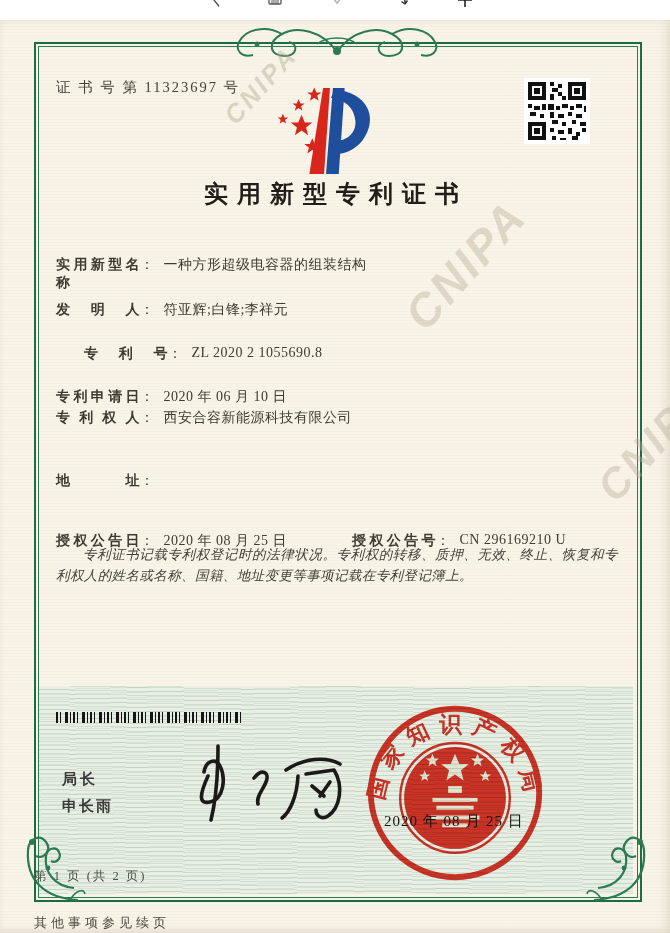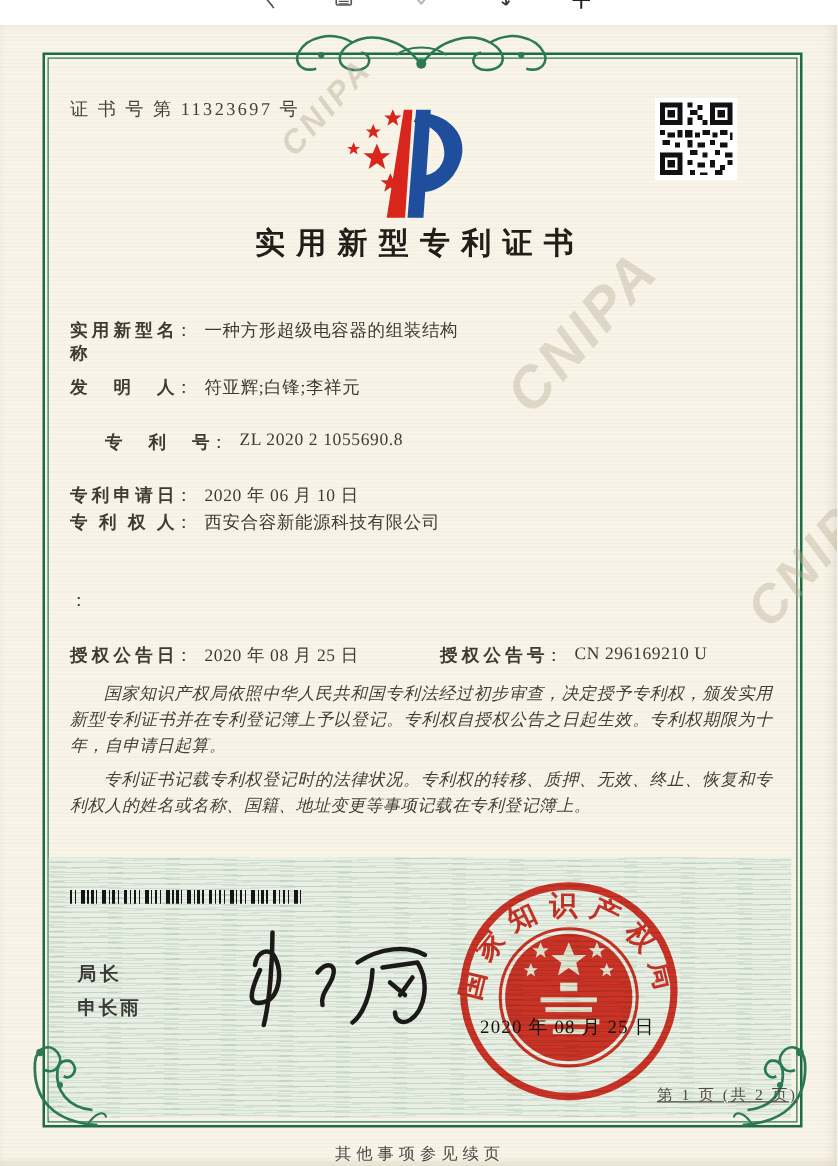--- a/index.html
+++ b/index.html
@@ -39,41 +39,41 @@
 
   .row{position:absolute;left:56px;display:flex;font-size:14px;color:#3f3b33;z-index:3;letter-spacing:.5px;}
   .lbl{display:inline-block;width:84px;text-align:justify;text-align-last:justify;text-justify:inter-character;flex:none;font-weight:bold;}
   .colon{flex:none;margin-right:9px;}
   .val{white-space:nowrap;}
   .addr-val{white-space:normal;width:452px;line-height:21px;}
 
   .row-name{top:236px;} .row-inv{top:281px;} .row-pno{top:325px;margin-left:28px;}
   .row-fdate{top:368px;} .row-owner{top:389px;} .row-addr{top:452px;} .row-grant{top:496px;}
   .grant-group2{position:absolute;left:296px;top:0;display:flex;}
-  .row-grant .g1{display:flex;position:relative;width:540px;}
+  .row-grant .g1{display:flex;position:relative;width:540px;margin-top:16px;}
 
   .paras{position:absolute;left:56px;top:524px;width:562px;z-index:3;
          font-size:13.5px;line-height:21px;color:#41403a;font-style:italic;letter-spacing:.4px;}
   .paras p{margin:0 0 6px 0;text-indent:2em;text-align:justify;}
 
   .barcode{position:absolute;left:56px;top:692px;width:186px;height:11px;z-index:3;
       background-image:repeating-linear-gradient(90deg,
         #151515 0 2px, transparent 2px 4px, #151515 4px 5px, transparent 5px 9px,
         #151515 9px 12px, transparent 12px 14px, #151515 14px 15px, transparent 15px 17px);}
 
   .signer-title{position:absolute;left:62px;top:750px;font-size:15px;font-weight:bold;color:#3a3a38;z-index:3;letter-spacing:3px;}
   .signer-name{position:absolute;left:62px;top:777px;font-size:15px;font-weight:bold;color:#3a3a38;z-index:3;letter-spacing:2px;}
   .signature{position:absolute;left:178px;top:718px;z-index:4;}
 
   .seal{position:absolute;left:362px;top:680px;z-index:3;opacity:.92;mix-blend-mode:multiply;}
   .seal-date{position:absolute;left:384px;top:792px;font-size:15px;color:#14110e;z-index:4;letter-spacing:1px;}
 
-  .page-info{position:absolute;left:34px;top:848px;width:604px;text-align:right;
-             font-size:12.5px;color:#4d4b43;z-index:3;letter-spacing:2px;text-decoration:underline;}
-  .cont-note{position:absolute;left:34px;top:894px;width:604px;text-align:center;
+  .page-info{position:absolute;left:34px;top:848px;width:604px;text-align:left;
+             font-size:12.5px;color:#4d4b43;z-index:3;letter-spacing:2px;}
+  .cont-note{position:absolute;left:34px;top:894px;width:604px;
              font-size:13px;color:#4c4a42;z-index:3;letter-spacing:4px;}
 
   .orn{position:absolute;z-index:2;}
 </style>
 </head>
 <body>
 
 <div class="screen">
 
   <div class="toolbar">
@@ -221,37 +221,37 @@
       <span class="lbl">专利申请日</span>
         <span class="colon">：</span>
       <span class="val">2020 年 06 月 10 日</span>
     </div>
     <div class="row row-owner">
       <span class="lbl">专利权人</span>
         <span class="colon">：</span>
       <span class="val">西安合容新能源科技有限公司</span>
     </div>
     <div class="row row-addr">
+      <span class="lbl">地址</span>
         <span class="colon">：</span>
     </div>
     <div class="row row-grant">
       <div class="g1">
         <span class="lbl">授权公告日</span>
           <span class="colon">：</span>
         <span class="val">2020 年 08 月 25 日</span>
         <div class="grant-group2">
           <span class="lbl">授权公告号</span>
             <span class="colon">：</span>
           <span class="val">CN 296169210 U</span>
         </div>
       </div>
     </div>
 
     <div class="paras">
-      <p>国家知识产权局依照中华人民共和国专利法经过初步审查，决定授予专利权，颁发实用新型专利证书并在专利登记簿上予以登记。专利权自授权公告之日起生效。专利权期限为十年，自申请日起算。</p>
       <p>专利证书记载专利权登记时的法律状况。专利权的转移、质押、无效、终止、恢复和专利权人的姓名或名称、国籍、地址变更等事项记载在专利登记簿上。</p>
     </div>
 
     <div class="barcode"></div>
 
     <div class="signer-title">局长</div>
     <div class="signer-name">申长雨</div>
 
     <svg class="signature" width="172" height="88" viewBox="0 0 172 88">
       <g stroke="#1c1a18" stroke-width="3.6" fill="none" stroke-linecap="round" stroke-linejoin="round">

